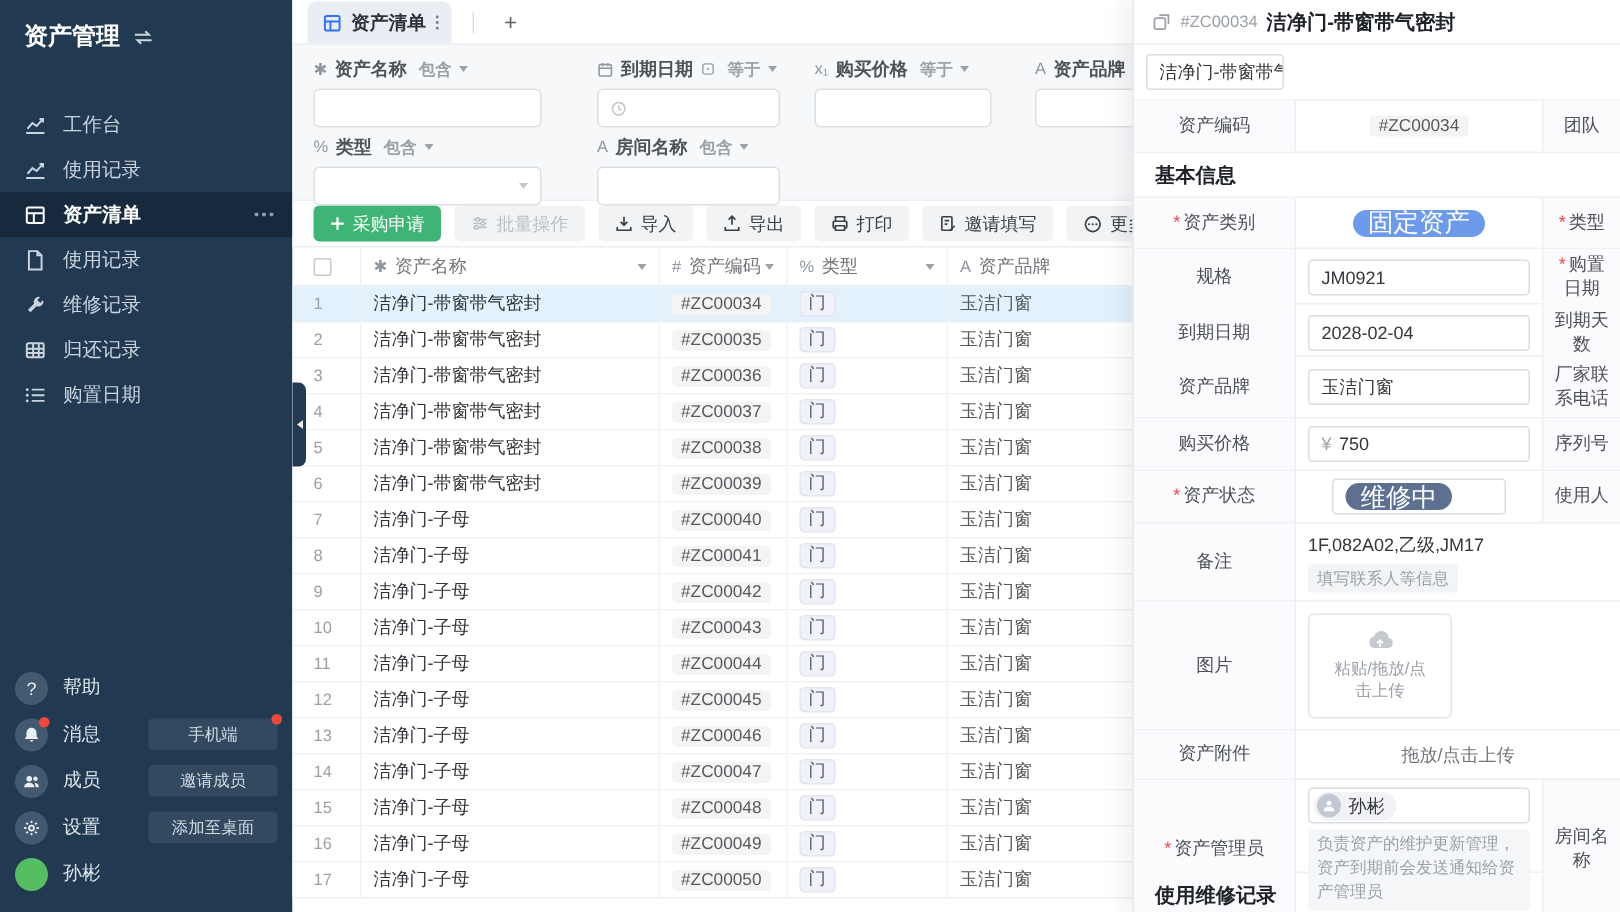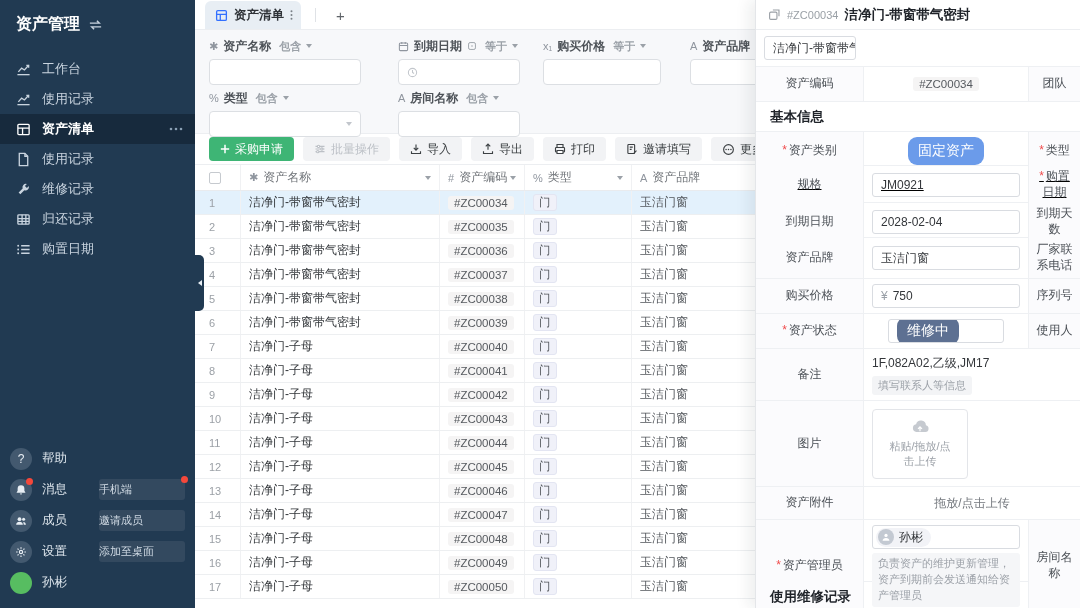--- a/index.html
+++ b/index.html
@@ -5,36 +5,36 @@
   * { box-sizing: border-box; margin: 0; padding: 0; }
   html,body { width:1080px; height:608px; overflow:hidden; background:#fff;
     font-family:"Liberation Sans","DejaVu Sans",sans-serif; }
   .app { position:relative; width:1080px; height:608px; }
 
   
   .sidebar { position:absolute; left:0; top:0; width:195px; height:608px;
     background:#213a52; display:flex; flex-direction:column; color:#c9d4df; }
   .side-title { display:flex; align-items:center; gap:8px; padding:14px 0 10px 16px;
     color:#fff; font-size:16px; font-weight:bold; }
-  .nav { margin-top:9px; }
+  .nav { margin-top:23px; }
   .nav-item { display:flex; align-items:center; gap:11px; height:30px; padding:0 12px 0 16px;
     font-size:13px; color:#c9d4df; cursor:pointer; }
   .nav-item svg { flex:0 0 auto; }
   .nav-item.active { background:#172a3d; color:#fff; font-weight:bold; }
   .nav-item .dots { margin-left:auto; color:#8aa0b4; letter-spacing:1px; font-size:12px; }
   .spacer { flex:1; }
   .foot { padding:0 10px 10px 10px; }
   .foot-row { display:flex; align-items:center; gap:10px; height:31px; position:relative; }
   .foot-ico { position:relative; width:22px; height:22px; border-radius:50%; background:#43596f;
     display:flex; align-items:center; justify-content:center; color:#e8eef4; font-size:12px; flex:0 0 auto;}
   .foot-ico.avatar { background:#57bd61; }
   .foot-label { font-size:12.5px; color:#dde5ec; }
   .foot-btn { margin-left:auto; position:relative; width:86px; height:21px; background:#33495f;
     border:none; border-radius:3px; color:#cfd9e3; font-size:11px; display:flex; align-items:center;
-    cursor:pointer; font-family:inherit; }
+    justify-content:center; cursor:pointer; font-family:inherit; }
   .reddot { position:absolute; width:7px; height:7px; border-radius:50%; background:#f5483b; }
   .reddot.on-ico { top:-1px; right:-1px; }
   .reddot.on-btn { top:-3px; right:-3px; }
 
   
   .main { position:absolute; left:195px; top:0; right:0; height:608px; background:#fff; }
   
   .tabbar { height:30px; display:flex; align-items:flex-end; background:#fff; border-bottom:1px solid #eceef1; }
   .tab { display:flex; align-items:center; gap:6px; height:28px; margin-left:10px; padding:0 8px 0 10px;
     background:#e8eef4; border-radius:6px 6px 0 0; font-size:12.5px; color:#2f3338; font-weight:bold; cursor:pointer;}
@@ -95,22 +95,22 @@
   .prow { display:grid; grid-template-columns:108px 1fr 52px; border-bottom:1px solid #eef0f3; }
   .prow.no-right { grid-template-columns:108px 1fr; }
   .plabel, .pright { background:#fbfbfd; display:flex; align-items:center; justify-content:center;
     text-align:center; font-size:12px; color:#4c5157; padding:3px 5px; line-height:1.3;}
   .plabel { border-right:1px solid #eef0f3; }
   .pright { border-left:1px solid #eef0f3; }
   .pvalue { display:flex; flex-direction:column; justify-content:center; min-width:0; padding:5px 8px; }
   .pinput { height:24px; border:1px solid #d9dce1; border-radius:3px; background:#fff;
     display:flex; align-items:center; gap:5px; padding:0 8px; font-size:12px; color:#33363a; white-space:nowrap; overflow:hidden;}
   .req { color:#f04b4b; margin-right:2px; }
-  .pill { display:inline-flex; align-items:center; height:28px; border-radius:9px; padding:0 10px;
-    font-size:14px; color:#fff; width:max-content; }
+  .pill { display:inline-flex; align-items:center; height:18px; border-radius:9px; padding:0 10px;
+    font-size:17px; color:#fff; width:max-content; }
   .pill.blue { background:#6b9bea; }
   .pill.slate { background:#5d7092; }
   .yuan { color:#9ba1a8; }
   .hintchip { margin-top:4px; background:#f3f4f6; border-radius:3px; padding:2px 6px; font-size:11px;
     color:#9ca1a8; width:max-content; max-width:100%; }
   .hinttext { margin-top:4px; background:#f5f6f8; border-radius:3px; padding:3px 6px; font-size:11px;
     color:#9ca1a8; line-height:1.45; }
   .remarkval { font-size:12px; color:#33363a; }
   .upload { width:96px; height:70px; border:1px solid #e3e5e9; border-radius:4px; background:#fff;
     display:flex; flex-direction:column; align-items:center; justify-content:center; gap:4px; cursor:pointer;}
@@ -708,21 +708,21 @@
           <span><span class="req">*</span><span>资产类别</span></span>
         </div>
       <div class="pvalue" style="flex-direction:row; align-items:center;">
         <span class="pill blue">固定资产</span>
       </div>
       <div class="pright">
           <span><span class="req">*</span><span>类型</span></span>
         </div>
     </div>
 
-    <div class="prow" style="height:37px;text-decoration:underline;">
+    <div class="prow" style="height:37px;">
       <div class="plabel">
           <span>规格</span>
         </div>
       <div class="pvalue">
           <div class="pinput">
             <span>JM0921</span>
           </div>
         </div>
       <div class="pright">
           <span><span class="req">*</span><span>购置日期</span></span>

